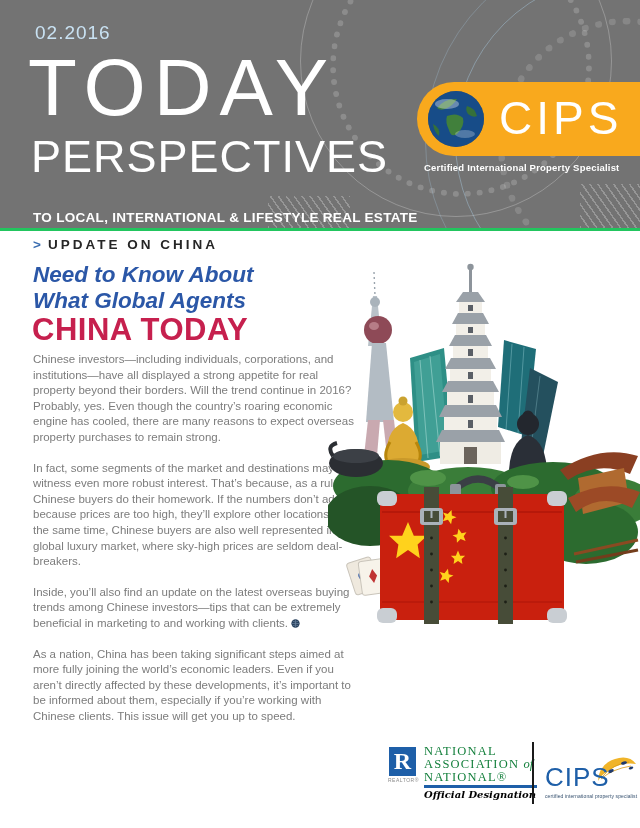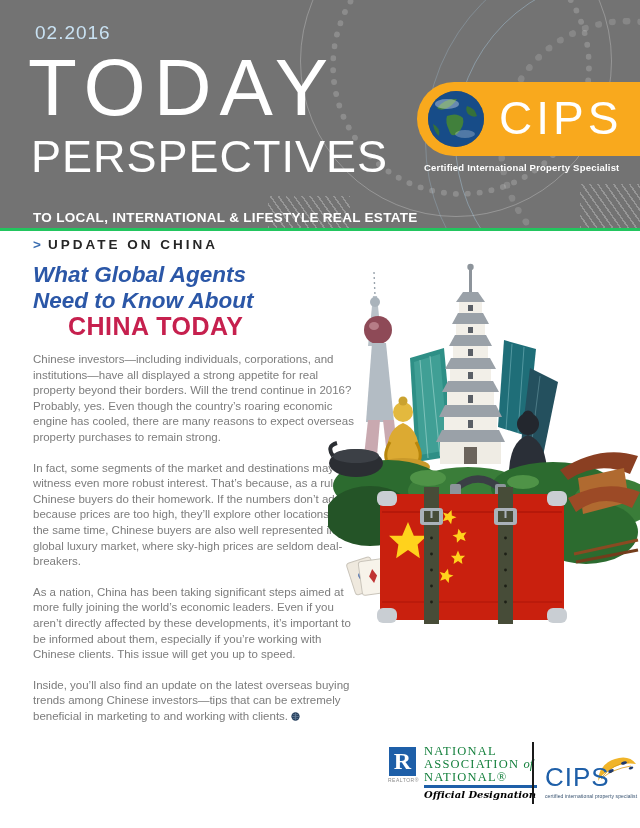--- a/index.html
+++ b/index.html
@@ -33,22 +33,22 @@
                letter-spacing:4px;line-height:72px;}
   .cips-caption{position:absolute;left:424px;top:162px;font-size:9.5px;font-weight:bold;
                 color:#ffffff;letter-spacing:0.2px;}
 
   
   .kicker{position:absolute;left:33px;top:237px;font-size:13.5px;font-weight:bold;
           color:#262626;letter-spacing:3px;text-align:right;}
   .kicker .arrow{color:#3a6db0;margin-right:7px;letter-spacing:0;}
   .subhead{position:absolute;left:33px;top:262px;font-size:22.5px;font-style:italic;
            font-weight:600;color:#2b57a7;line-height:25.5px;}
-  .article-title{position:absolute;left:32px;top:312px;font-size:25px;font-weight:700;
-                 color:#c6204e;letter-spacing:0.5px;margin-left:36px;}
+  .article-title{position:absolute;left:32px;top:312px;font-size:31px;font-weight:700;
+                 color:#c6204e;letter-spacing:0.5px;}
   .article-body{position:absolute;left:33px;top:352px;width:326px;font-size:11.5px;
                 line-height:15.6px;color:#7c7c7c;}
   .article-body p{margin:0 0 15px 0;}
   .endmark{display:inline-block;width:9px;height:9px;vertical-align:-1px;margin-left:3px;}
 
   
   .collage{position:absolute;left:328px;top:250px;width:312px;height:382px;}
 
   
   .nar-mark{position:absolute;left:389px;top:747px;width:27px;height:29px;background:#1e5fa8;
@@ -103,34 +103,34 @@
       <div class="badge-label">CIPS</div>
     </div>
     <div class="cips-caption">Certified International Property Specialist</div>
   </div>
 
   <div class="kicker">
     <span class="arrow">&gt;</span><span>UPDATE ON CHINA</span>
   </div>
 
   <div class="subhead">
+    <div>Need to Know About</div>
     <div>What Global Agents</div>
-    <div>Need to Know About</div>
   </div>
 
   <div class="article-title">CHINA TODAY</div>
 
   <div class="article-body">
     <p>Chinese investors—including individuals, corporations, and institutions—have all displayed a strong appetite for real property beyond their borders. Will the trend continue in 2016? Probably, yes. Even though the country’s roaring economic engine has cooled, there are many reasons to expect overseas property purchases to remain strong.</p>
     <p>In fact, some segments of the market and destinations may witness even more robust interest. That’s because, as a rule, Chinese buyers do their homework. If the numbers don’t add up because prices are too high, they’ll explore other locations. At the same time, Chinese buyers are also well represented in the global luxury market, where sky-high prices are seldom deal-breakers.</p>
-    <p>As a nation, China has been taking significant steps aimed at more fully joining the world’s economic leaders. Even if you aren’t directly affected by these developments, it’s important to be informed about them, especially if you’re working with Chinese clients. This issue will get you up to speed.</p>
     <p><span>Inside, you’ll also find an update on the latest overseas buying trends among Chinese investors—tips that can be extremely beneficial in marketing to and working with clients.</span><svg class="endmark" viewBox="0 0 10 10">
           <circle cx="5" cy="5" r="4.6" fill="#28415e"></circle>
           <path d="M1 5 H9 M5 1 V9 M2 2.6 Q5 4 8 2.6 M2 7.4 Q5 6 8 7.4" stroke="#6f87a3" stroke-width="0.7" fill="none"></path>
         </svg></p>
+    <p>As a nation, China has been taking significant steps aimed at more fully joining the world’s economic leaders. Even if you aren’t directly affected by these developments, it’s important to be informed about them, especially if you’re working with Chinese clients. This issue will get you up to speed.</p>
   </div>
 
   <svg class="collage" viewBox="0 0 312 382">
 
     <g>
       <line x1="46" y1="22" x2="47" y2="46" stroke="#9aa4ad" stroke-width="1.4" stroke-dasharray="2 3"></line>
       <polygon points="45,46 49,46 54,96 40,96" fill="#b9c2c9"></polygon>
       <circle cx="47" cy="52" r="5" fill="#a9b3bb"></circle>
       <circle cx="50" cy="80" r="14" fill="#8e4a57"></circle>
       <ellipse cx="46" cy="76" rx="5" ry="4" fill="#c08a93" opacity="0.8"></ellipse>

